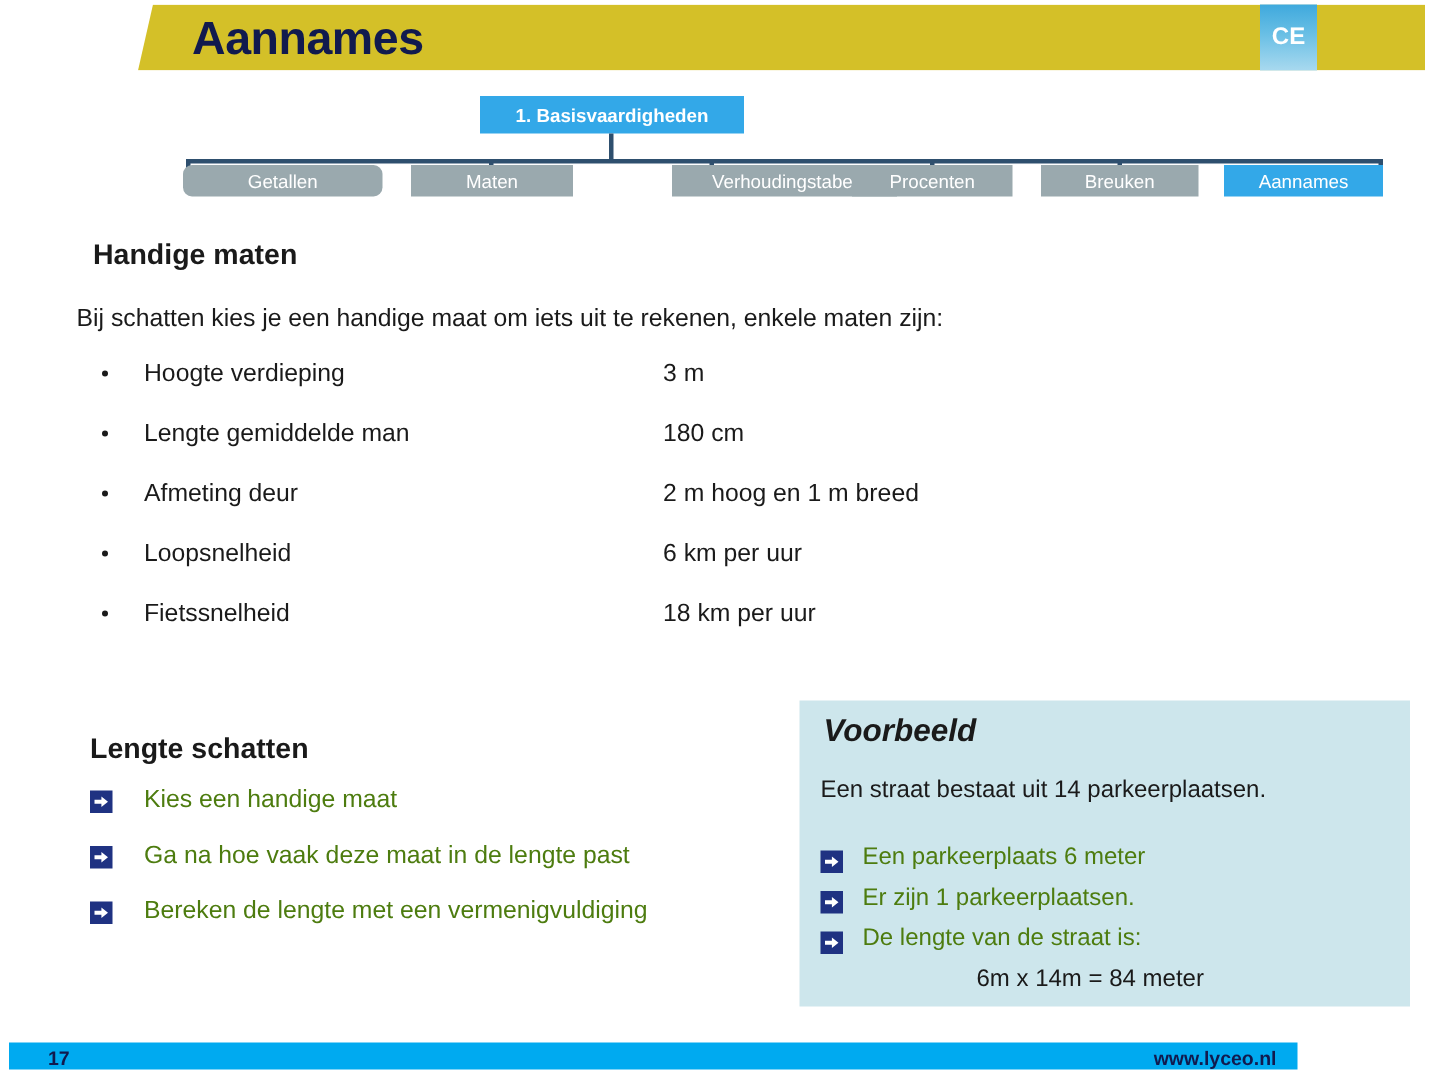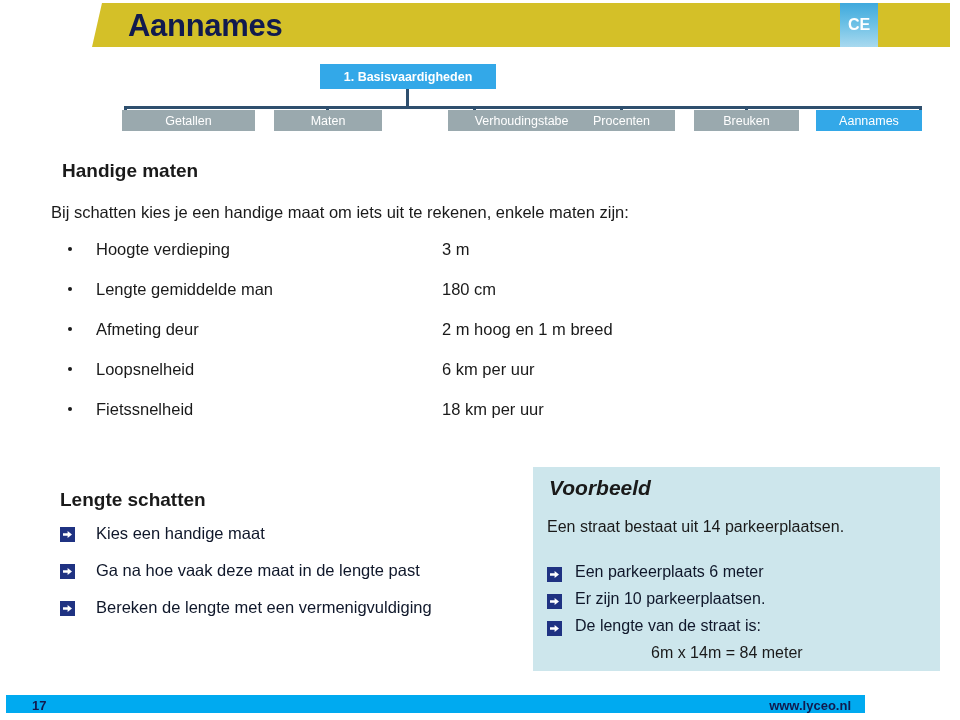--- a/index.html
+++ b/index.html
@@ -181,21 +181,21 @@
     display: flex;
     align-items: center;
     justify-content: center;
   }
   .arrow-box svg { display: block; }
   .step-label {
     position: absolute;
     left: 36px;
     top: 0;
     font-size: 16.5px;
-    color: #0f172a;
+    color: #4d7c0f;
   }
 
   
   .voorbeeld {
     position: absolute;
     left: 533px;
     top: 467px;
     width: 407px;
     height: 204px;
     background: #cde6ec;
@@ -279,21 +279,21 @@
   <div class="tree-line-v-root"></div>
   <div class="tree-line-h"></div>
 
   <div class="tree-stub" style="left:124px;"></div>
   <div class="tree-stub" style="left:326px;"></div>
   <div class="tree-stub" style="left:473px;"></div>
   <div class="tree-stub" style="left:620px;"></div>
   <div class="tree-stub" style="left:745px;"></div>
   <div class="tree-stub" style="left:919px;"></div>
 
-  <div class="tree-item" style="left:122px; width:133px;">Getallen</div>
+  <div class="tree-item" style="left:122px; width:133px;border-radius:6px;">Getallen</div>
   <div class="tree-item" style="left:274px; width:108px;">Maten</div>
   <div class="tree-item" style="left:400px; width:150px;margin-left:48px;">Verhoudingstabel</div>
   <div class="tree-item" style="left:568px; width:107px;">Procenten</div>
   <div class="tree-item" style="left:694px; width:105px;">Breuken</div>
   <div class="tree-item active" style="left:816px; width:106px;">Aannames</div>
 </div>
 
 <div class="section-heading" style="left:62px; top:160px;">Handige maten</div>
 
 <div class="intro-line">Bij schatten kies je een handige maat om iets uit te rekenen, enkele maten zijn:</div>
@@ -366,21 +366,21 @@
         </svg>
     </span>
     <span class="step-label">Een parkeerplaats 6 meter</span>
   </div>
   <div class="v-step" style="top:123px;">
     <span class="arrow-box">
       <svg width="11" height="11" viewBox="0 0 11 11">
           <path d="M1 4.2 H5.6 V2 L10 5.5 L5.6 9 V6.8 H1 Z" fill="#ffffff"></path>
         </svg>
     </span>
-    <span class="step-label">Er zijn 10 parkeerplaatsen.</span>
+    <span class="step-label">Er zijn 1 parkeerplaatsen.</span>
   </div>
   <div class="v-step" style="top:150px;">
     <span class="arrow-box">
       <svg width="11" height="11" viewBox="0 0 11 11">
           <path d="M1 4.2 H5.6 V2 L10 5.5 L5.6 9 V6.8 H1 Z" fill="#ffffff"></path>
         </svg>
     </span>
     <span class="step-label">De lengte van de straat is:</span>
   </div>
 

